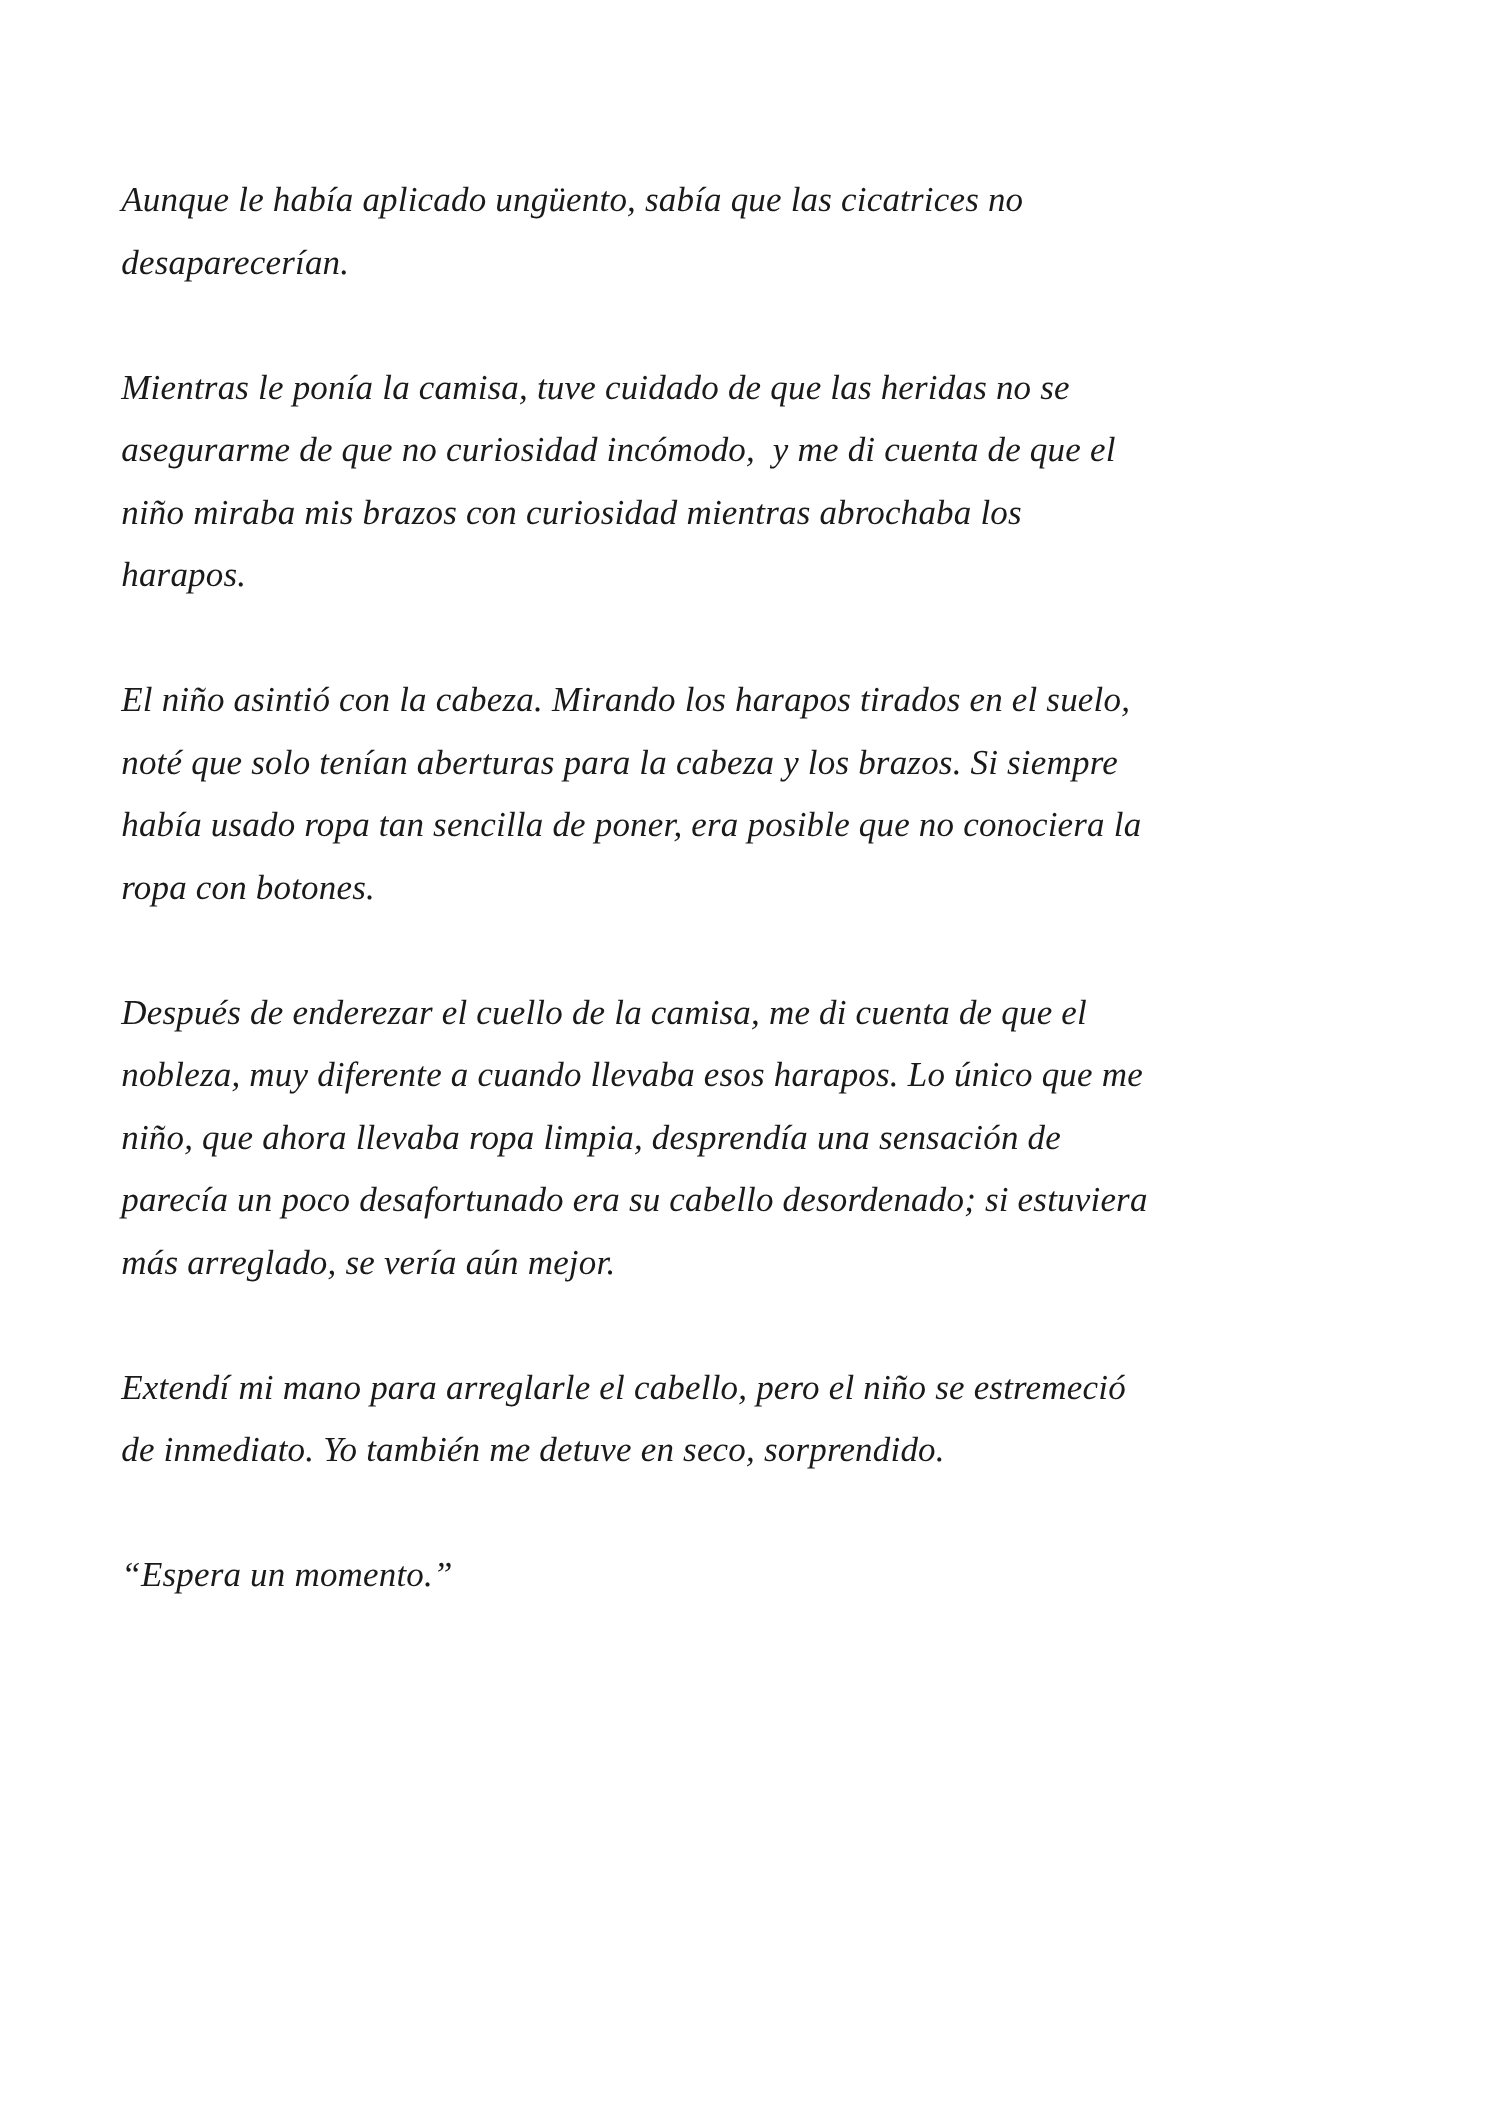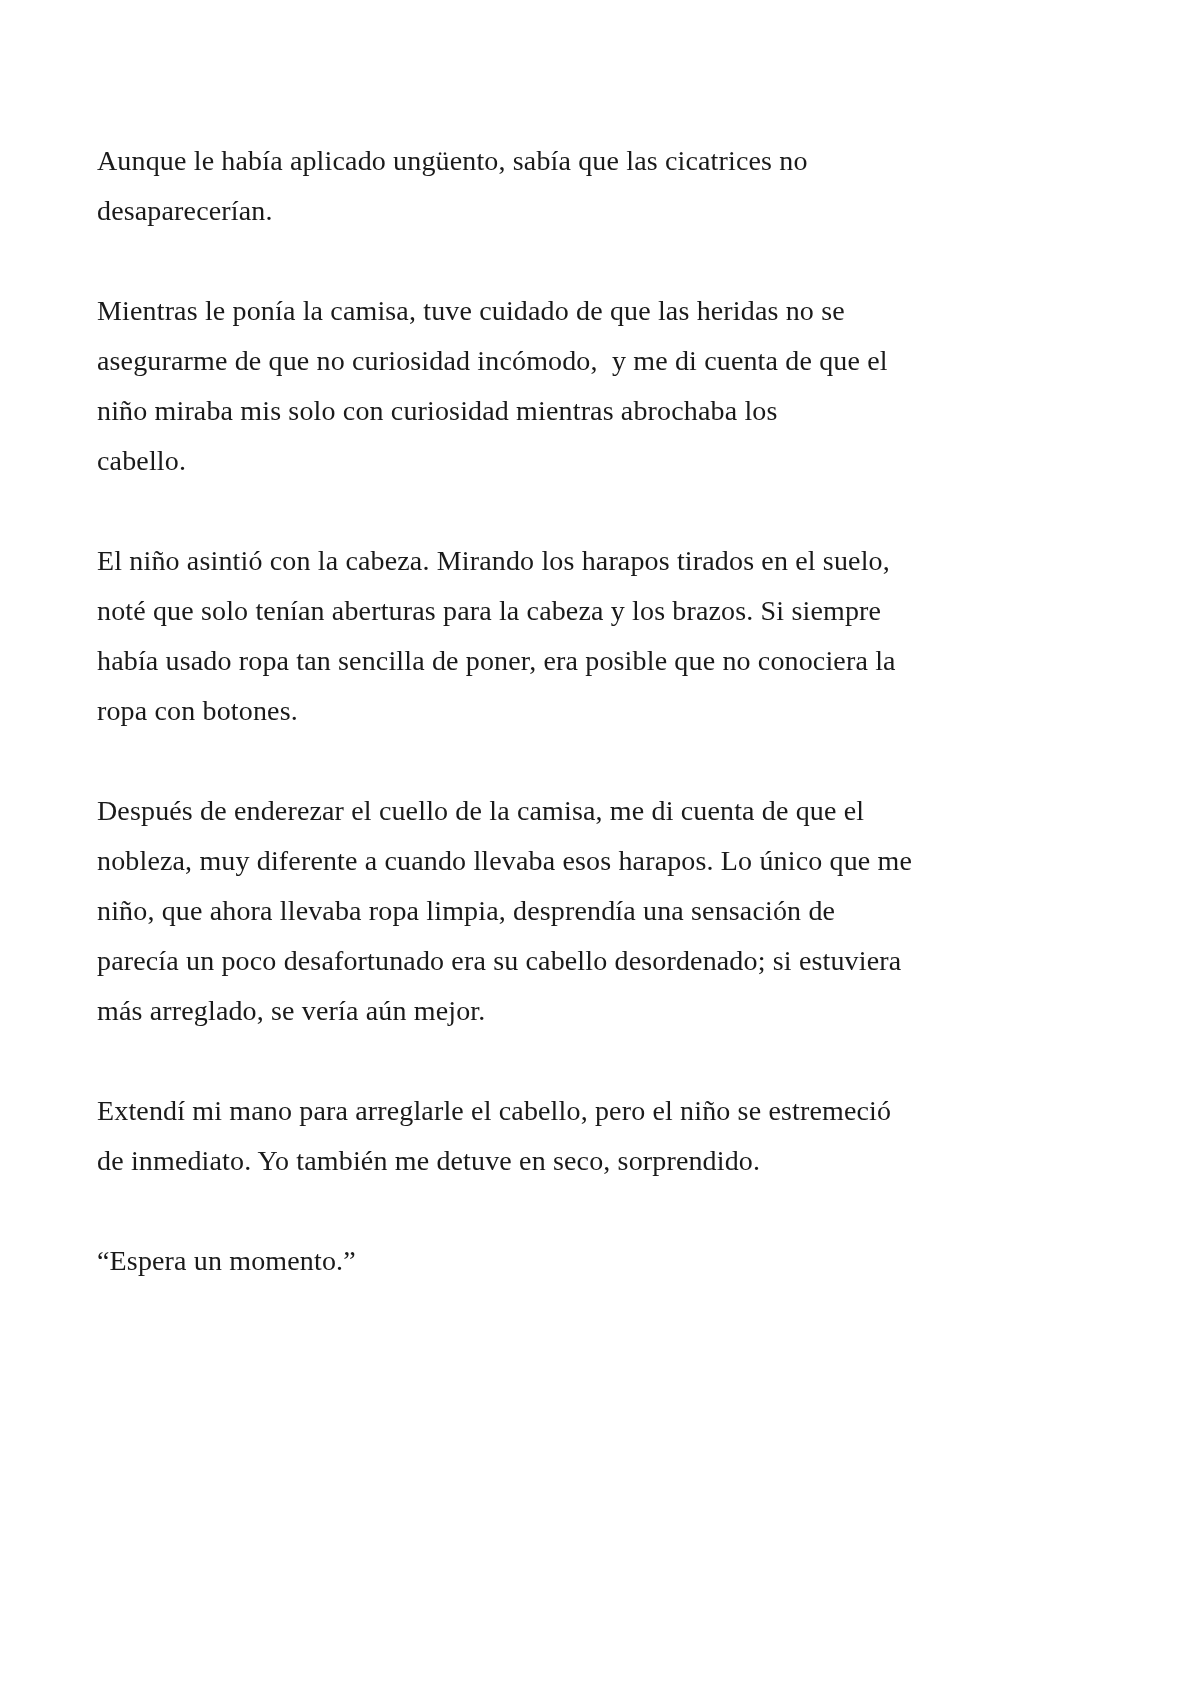--- a/index.html
+++ b/index.html
@@ -20,39 +20,40 @@
       width: 1020px;
       color: #1a1a1a;
       font-family: "Liberation Serif", "DejaVu Serif", serif;
       font-size: 28px;
       line-height: 50px;
       letter-spacing: 0.15px;
     }
     .para {
       margin: 0 0 50px 0;
       white-space: normal;
+      font-style: italic;
     }
     .line {
       display: block;
       white-space: pre;
     }
   </style>
 </head>
 <body>
 
 <div class="page">
   <p class="para">
     <span class="line">Aunque le había aplicado ungüento, sabía que las cicatrices no</span>
     <span class="line">desaparecerían.</span>
   </p>
   <p class="para">
     <span class="line">Mientras le ponía la camisa, tuve cuidado de que las heridas no se</span>
     <span class="line">asegurarme de que no curiosidad incómodo,  y me di cuenta de que el</span>
-    <span class="line">niño miraba mis solo con curiosidad mientras abrochaba los</span>
-    <span class="line">cabello.</span>
+    <span class="line">niño miraba mis brazos con curiosidad mientras abrochaba los</span>
+    <span class="line">harapos.</span>
   </p>
   <p class="para">
     <span class="line">El niño asintió con la cabeza. Mirando los harapos tirados en el suelo,</span>
     <span class="line">noté que solo tenían aberturas para la cabeza y los brazos. Si siempre</span>
     <span class="line">había usado ropa tan sencilla de poner, era posible que no conociera la</span>
     <span class="line">ropa con botones.</span>
   </p>
   <p class="para">
     <span class="line">Después de enderezar el cuello de la camisa, me di cuenta de que el</span>
     <span class="line">nobleza, muy diferente a cuando llevaba esos harapos. Lo único que me</span>

